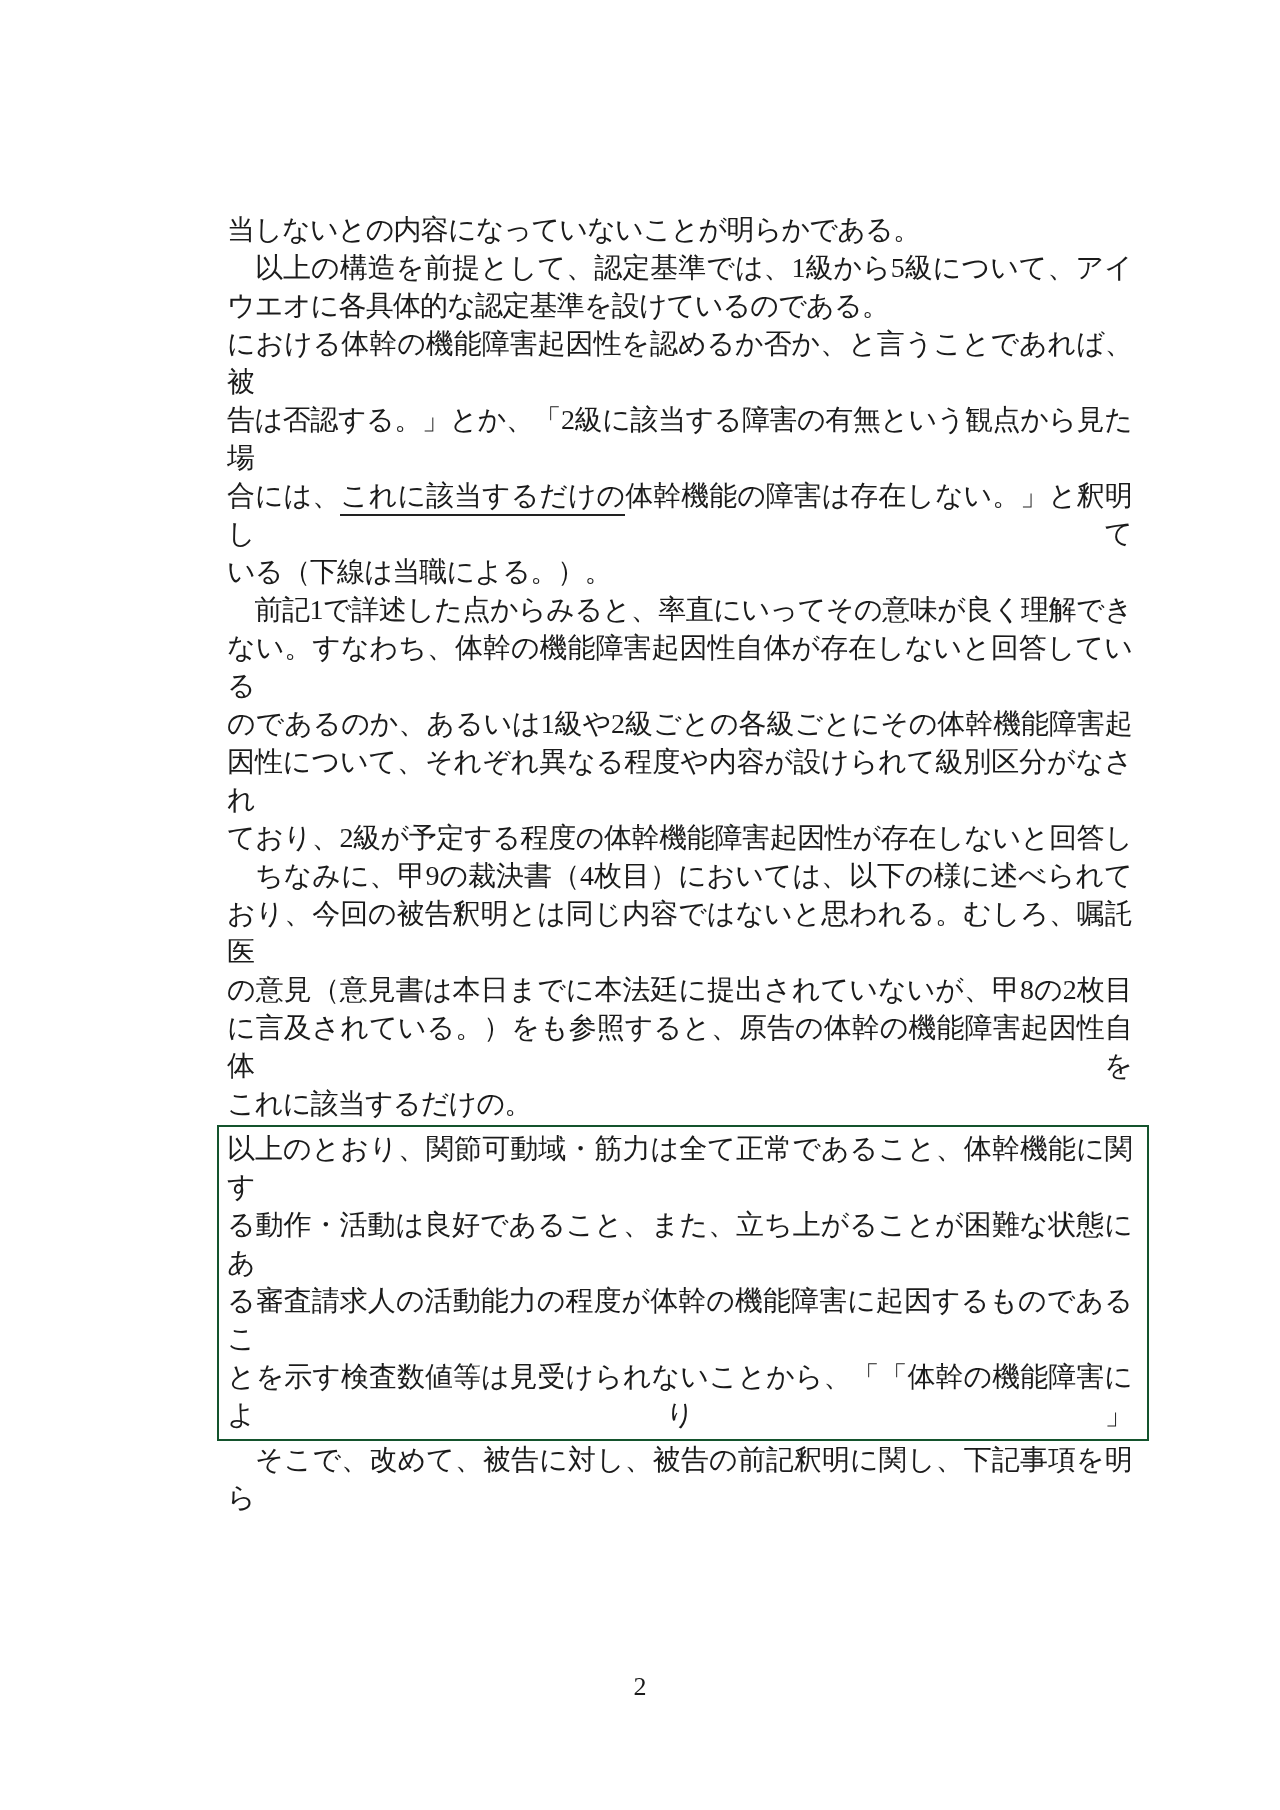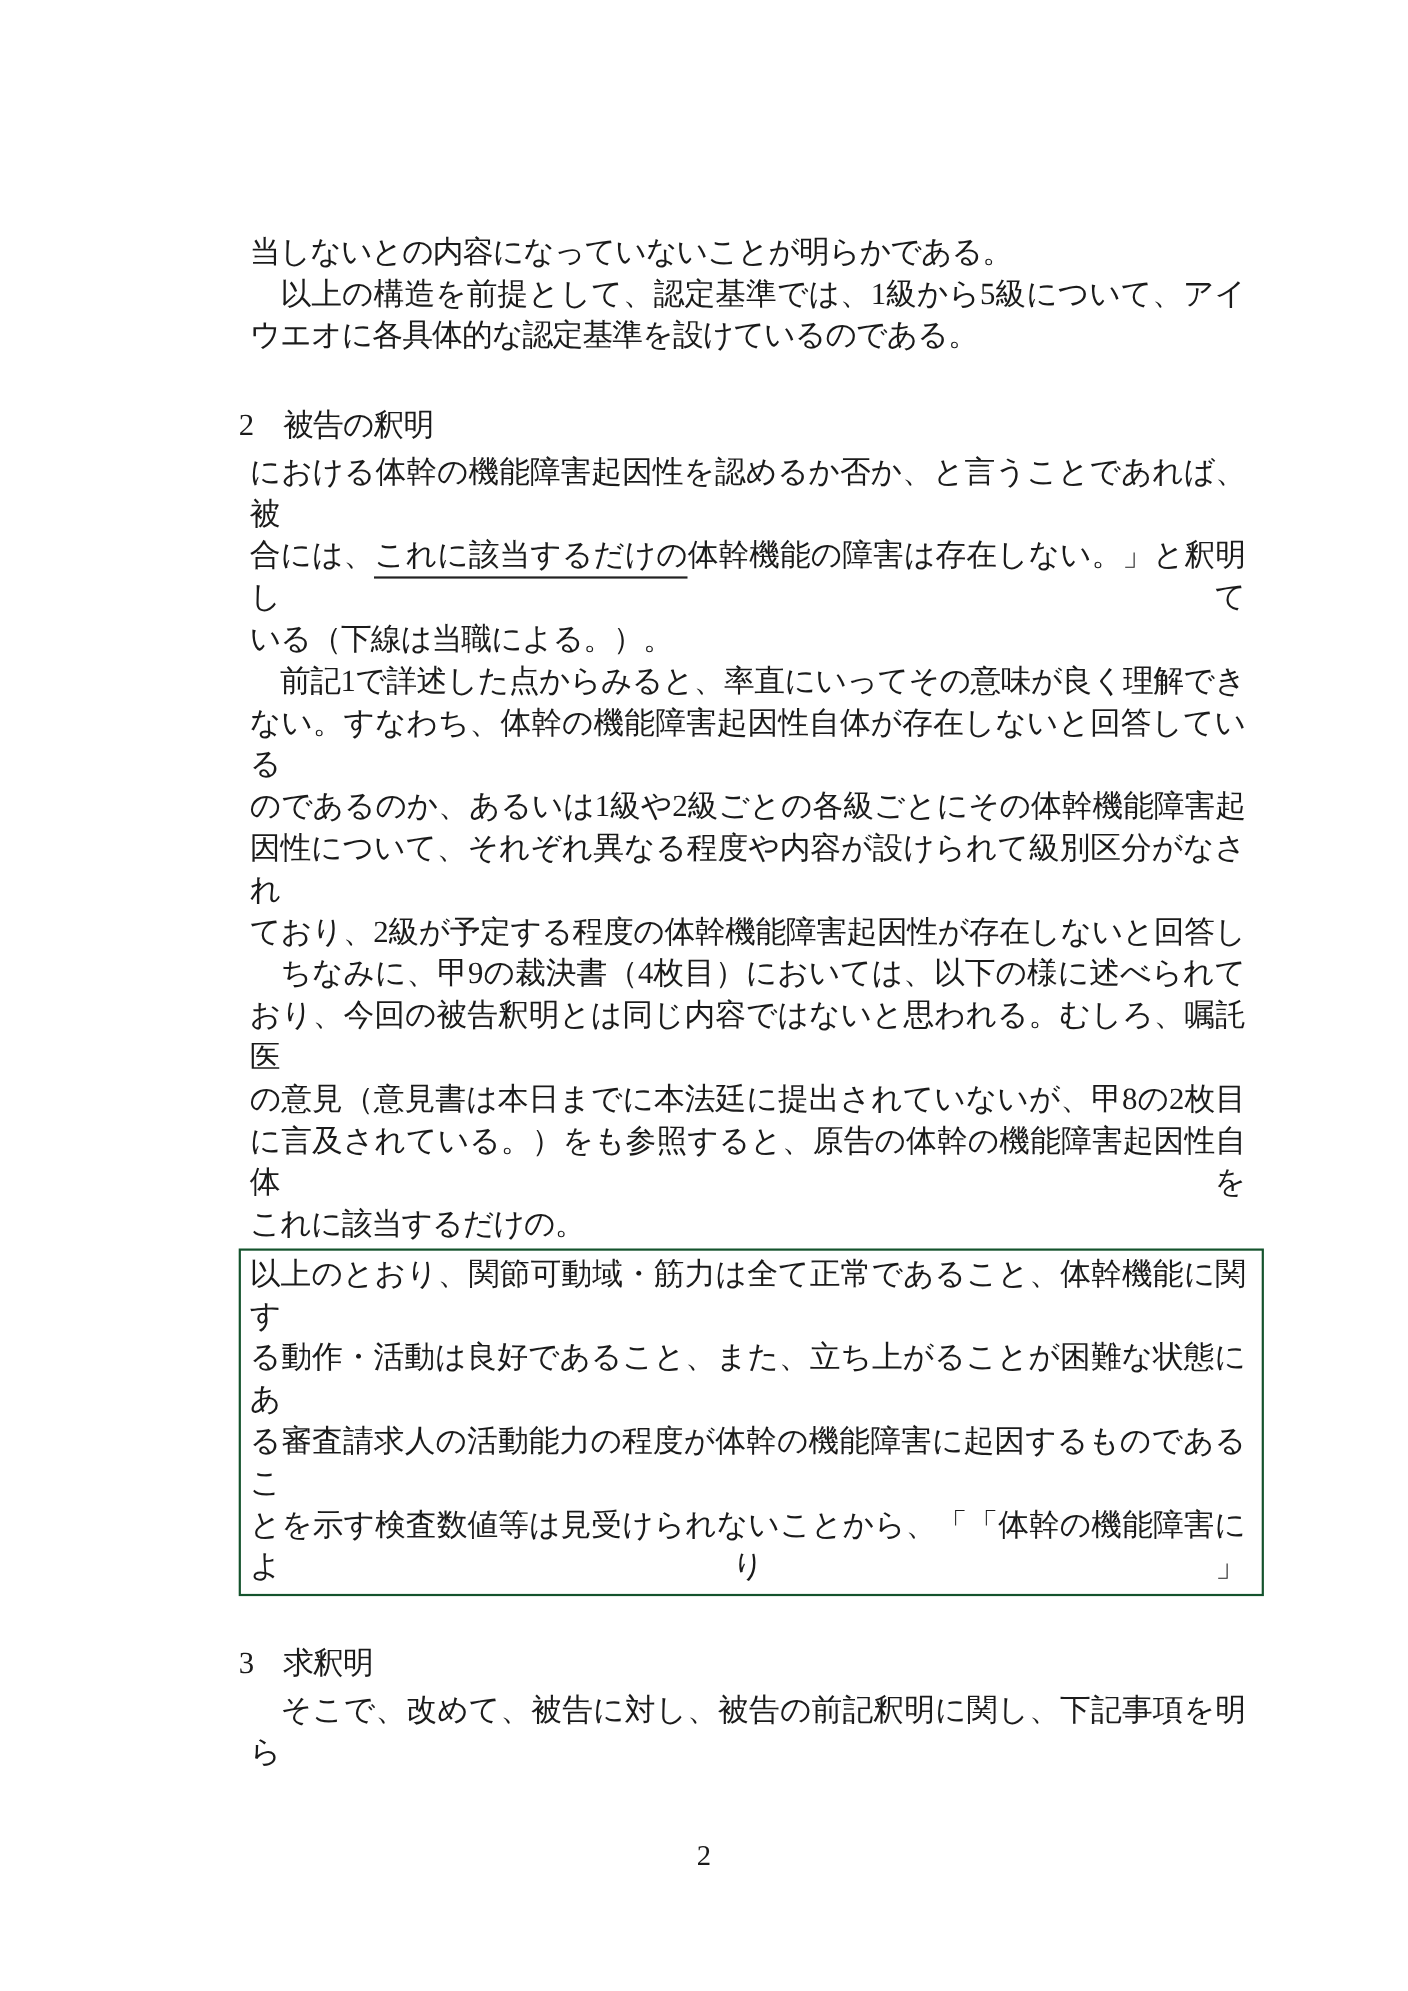--- a/index.html
+++ b/index.html
@@ -49,23 +49,23 @@
 </style>
 </head>
 <body>
 
 <div class="content" id="doc-content">
     <div class="para">
       <div class="line s"><span>当しないとの内容になっていないことが明らかである。</span></div>
       <div class="line"><span>　以上の構造を前提として、認定基準では、1級から5級について、アイ</span></div>
       <div class="line s"><span>ウエオに各具体的な認定基準を設けているのである。</span></div>
     </div>
-    <div class="line s heading">2　被告の釈明</div>
     <div class="para">
       <div class="line"><span>における体幹の機能障害起因性を認めるか否か、と言うことであれば、被</span></div>
+      <div class="line"><span>告は否認する。」とか、「2級に該当する障害の有無という観点から見た場</span></div>
       <div class="line"><span>合には、</span><span class="u">これに該当するだけの</span><span>体幹機能の障害は存在しない。」と釈明して</span></div>
       <div class="line s"><span>いる（下線は当職による。）。</span></div>
     </div>
     <div class="para">
       <div class="line"><span>　前記1で詳述した点からみると、率直にいってその意味が良く理解でき</span></div>
       <div class="line"><span>ない。すなわち、体幹の機能障害起因性自体が存在しないと回答している</span></div>
       <div class="line"><span>のであるのか、あるいは1級や2級ごとの各級ごとにその体幹機能障害起</span></div>
       <div class="line"><span>因性について、それぞれ異なる程度や内容が設けられて級別区分がなされ</span></div>
       <div class="line"><span>ており、2級が予定する程度の体幹機能障害起因性が存在しないと回答し</span></div>
     </div>
@@ -75,19 +75,18 @@
       <div class="line"><span>の意見（意見書は本日までに本法廷に提出されていないが、甲8の2枚目</span></div>
       <div class="line"><span>に言及されている。）をも参照すると、原告の体幹の機能障害起因性自体を</span></div>
       <div class="line s"><span>これに該当するだけの。</span></div>
     </div>
     <div class="box">
       <div class="line"><span>以上のとおり、関節可動域・筋力は全て正常であること、体幹機能に関す</span></div>
       <div class="line"><span>る動作・活動は良好であること、また、立ち上がることが困難な状態にあ</span></div>
       <div class="line"><span>る審査請求人の活動能力の程度が体幹の機能障害に起因するものであるこ</span></div>
       <div class="line"><span>とを示す検査数値等は見受けられないことから、「「体幹の機能障害により」</span></div>
     </div>
-    <div class="line s heading">3　求釈明</div>
     <div class="para">
       <div class="line"><span>　そこで、改めて、被告に対し、被告の前記釈明に関し、下記事項を明ら</span></div>
     </div>
   </div>
 
 <div class="pageno">2</div>
 
 </body></html>

